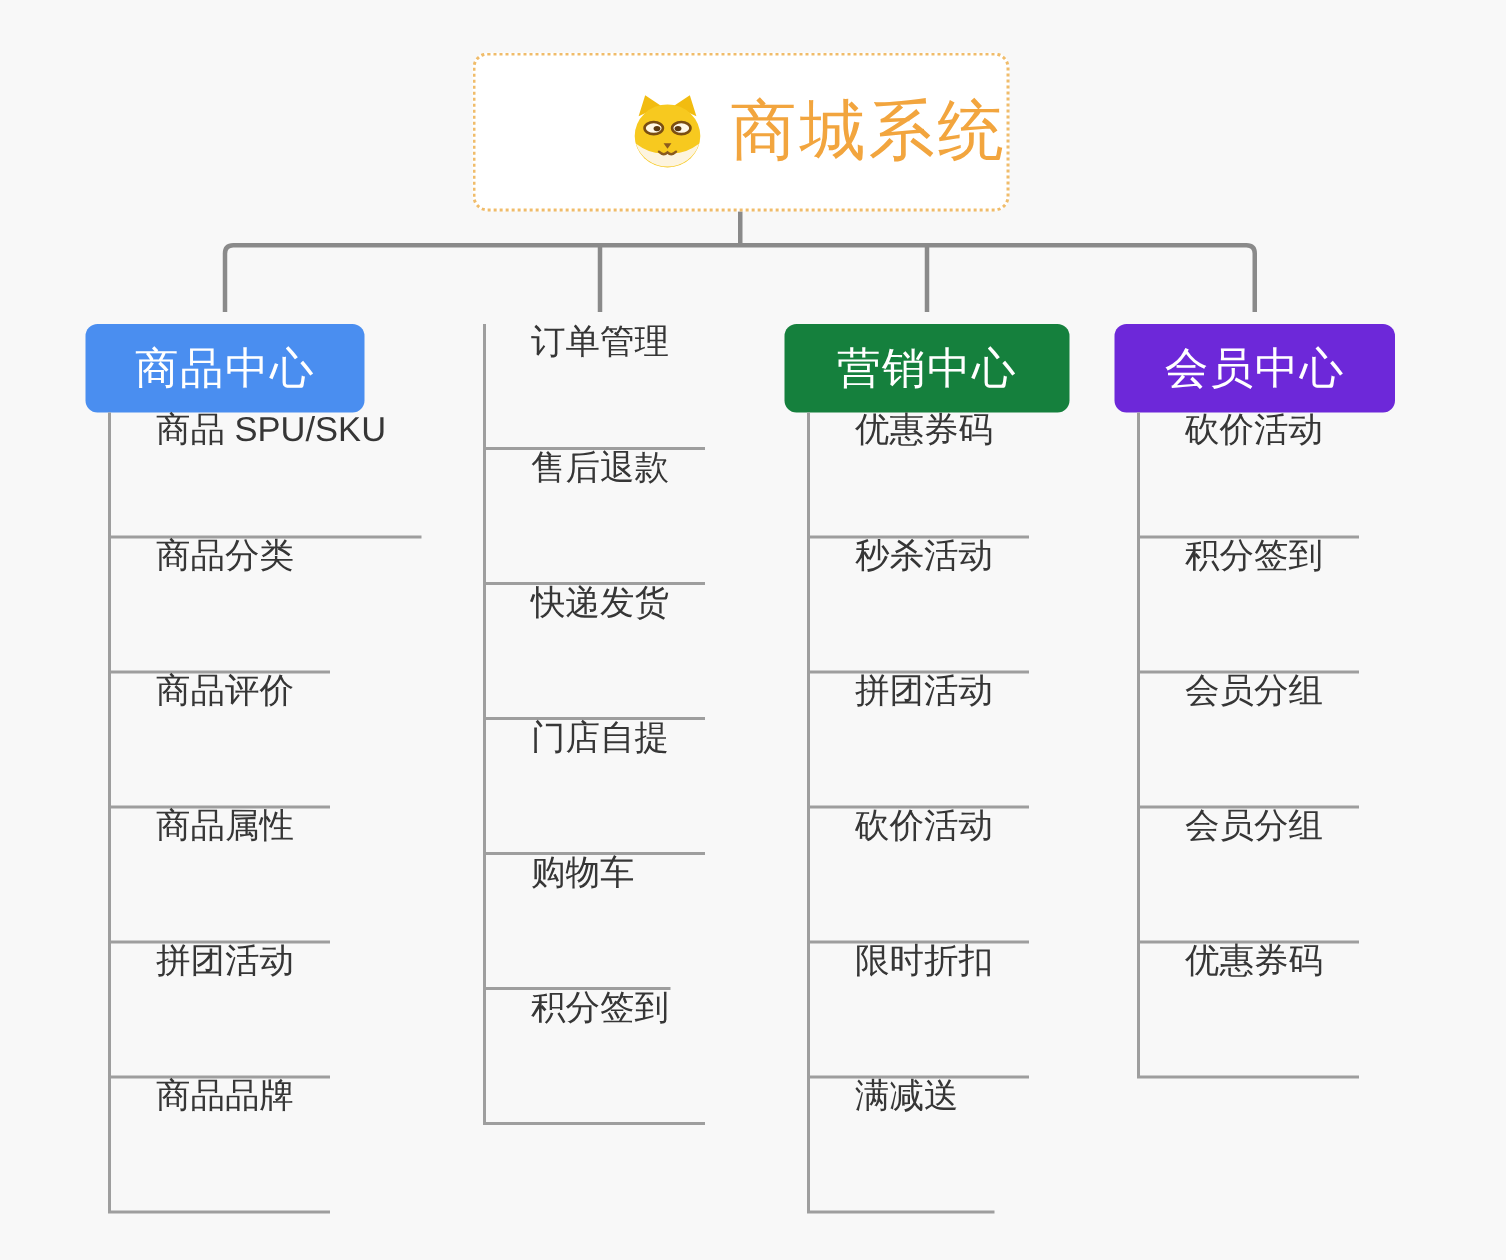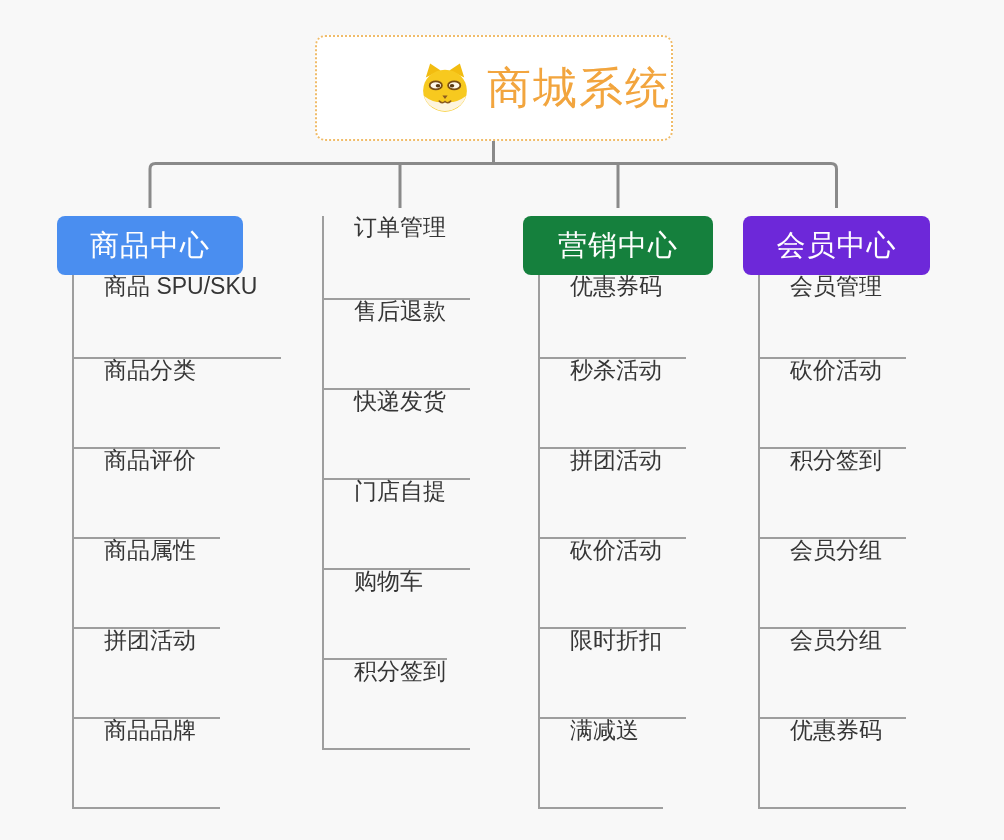--- a/index.html
+++ b/index.html
@@ -150,23 +150,20 @@
           <li>
             <span>满减送</span>
           </li>
         </ul>
   </div>
 
   <div class="branch" style="left: 743px; width: 187px;">
     <div class="branch-box" style="background: #6d28d9;">会员中心</div>
     <ul class="branch-list">
           <li>
-            <span>会员管理</span>
-          </li>
-          <li>
             <span>砍价活动</span>
           </li>
           <li>
             <span>积分签到</span>
           </li>
           <li>
             <span>会员分组</span>
           </li>
           <li>
             <span>会员分组</span>

